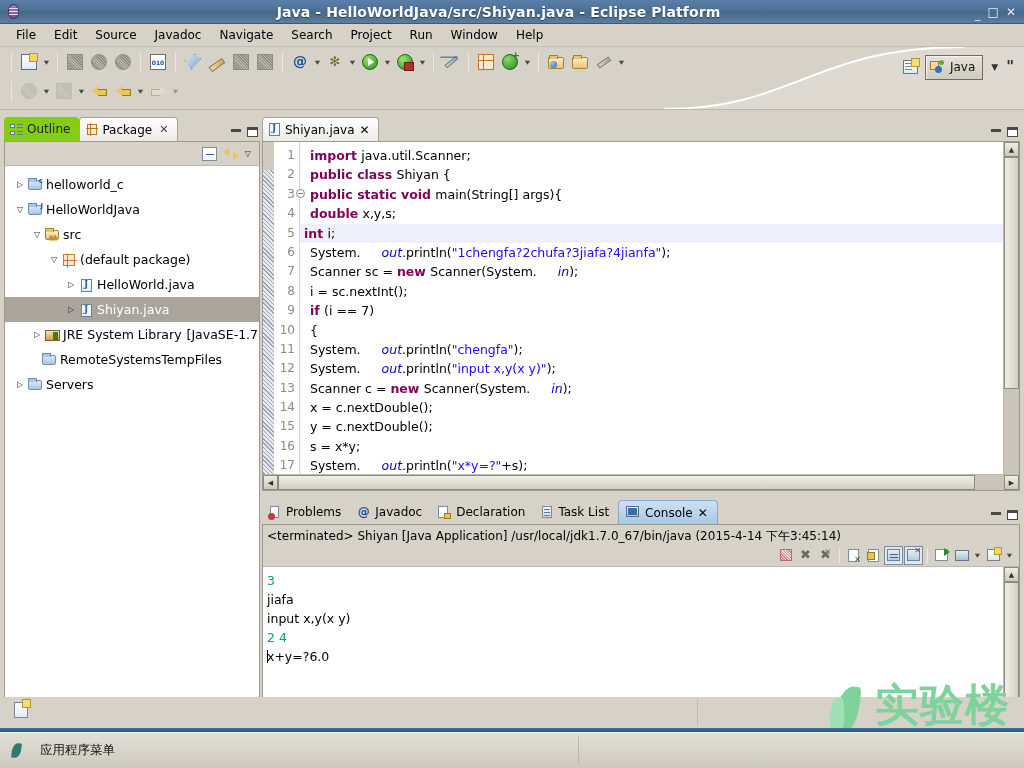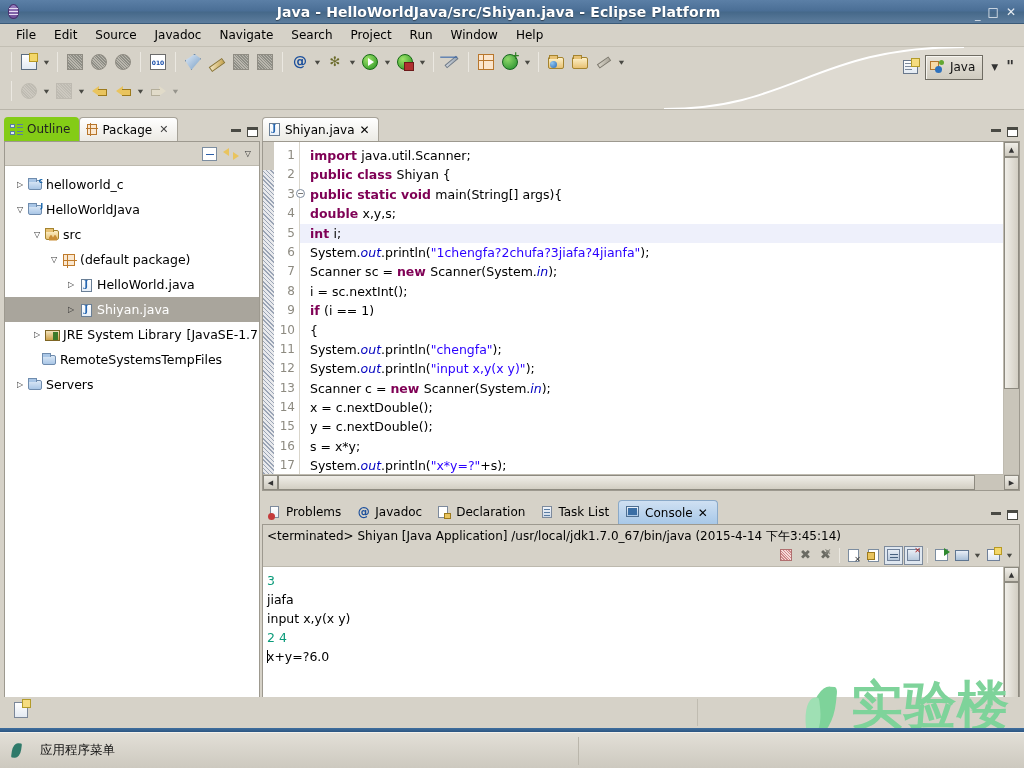--- a/index.html
+++ b/index.html
@@ -396,24 +396,24 @@
   .fold{
     position:absolute;right:-10px;top:4px;width:9px;height:9px;border:1px solid #7d8a9c;
     border-radius:50%;background:#fff;font-size:8px;line-height:7px;text-align:center;color:#333;
   }
   #codearea{
     flex:1;position:relative;padding-top:4px;padding-left:10px;
     font-family:"DejaVu Sans","Liberation Sans",sans-serif;font-size:12.5px;
     overflow:hidden;
   }
   .cline{ height:19.4px;line-height:19.4px;white-space:pre; }
-  .cline.hl{ background:#eef0fb; margin-left:-10px;padding-left:10px; }
+  .cline.hl{ background:#eef0fb; margin-left:-10px;padding-left:4px; }
   .kw{ color:#7f0055;font-weight:bold; }
   .str{ color:#2a00ff; }
-  .fld{ color:#0000c0;font-style:italic; }
+  .fld{ color:#0000c0;font-style:italic;margin-left:21px; }
   .plain{ color:#000; }
 
   .vscroll{
     width:16px;background:#d6d2c8;border-left:1px solid #bfbbb0;
     display:flex;flex-direction:column;
   }
   .vsb-arrow{
     height:15px;background:linear-gradient(to bottom,#f0eee8,#cdc9be);
     border:1px solid #8d8a80;display:flex;align-items:center;justify-content:center;
     font-size:7px;color:#333;
@@ -562,21 +562,21 @@
   #wm-leaf .a{
     position:absolute;left:10px;top:0;width:24px;height:50px;
     background:#7ed39a;border-radius:70% 12% 70% 12%;transform:rotate(6deg);
   }
   #wm-leaf .b{
     position:absolute;left:4px;top:12px;width:16px;height:38px;
     background:#9fe0b4;border-radius:70% 12% 70% 12%;transform:rotate(-6deg);
   }
   #wm-right{ display:flex;flex-direction:column;align-items:flex-start; }
   #wm-cn{
-    font-size:52px;font-weight:bold;color:#7ed39a;line-height:42px;
+    font-size:44px;font-weight:bold;color:#7ed39a;line-height:42px;
     letter-spacing:1px;
     font-family:"DejaVu Sans","Liberation Sans",sans-serif;
   }
   #wm-url{
     font-size:15px;color:#7ed39a;letter-spacing:.5px;margin-top:1px;
   }
 </style>
 </head>
 <body>
 
@@ -884,21 +884,21 @@
         </div>
         <div id="codearea">
             <div class="cline"><span class="kw">import </span><span class="plain">java.util.Scanner;</span></div>
             <div class="cline"><span class="kw">public class </span><span class="plain">Shiyan {</span></div>
             <div class="cline"><span class="kw">public static void </span><span class="plain">main(String[] args){</span></div>
             <div class="cline"><span class="kw">double </span><span class="plain">x,y,s;</span></div>
             <div class="cline hl"><span class="kw">int </span><span class="plain">i;</span></div>
             <div class="cline"><span class="plain">System.</span><span class="fld">out</span><span class="plain">.println(</span><span class="str">"1chengfa?2chufa?3jiafa?4jianfa"</span><span class="plain">);</span></div>
             <div class="cline"><span class="plain">Scanner sc = </span><span class="kw">new </span><span class="plain">Scanner(System.</span><span class="fld">in</span><span class="plain">);</span></div>
             <div class="cline"><span class="plain">i = sc.nextInt();</span></div>
-            <div class="cline"><span class="kw">if </span><span class="plain">(i == 1)</span></div>
+            <div class="cline"><span class="kw">if </span><span class="plain">(i == 7)</span></div>
             <div class="cline"><span class="plain">{</span></div>
             <div class="cline"><span class="plain">System.</span><span class="fld">out</span><span class="plain">.println(</span><span class="str">"chengfa"</span><span class="plain">);</span></div>
             <div class="cline"><span class="plain">System.</span><span class="fld">out</span><span class="plain">.println(</span><span class="str">"input x,y(x y)"</span><span class="plain">);</span></div>
             <div class="cline"><span class="plain">Scanner c = </span><span class="kw">new </span><span class="plain">Scanner(System.</span><span class="fld">in</span><span class="plain">);</span></div>
             <div class="cline"><span class="plain">x = c.nextDouble();</span></div>
             <div class="cline"><span class="plain">y = c.nextDouble();</span></div>
             <div class="cline"><span class="plain">s = x*y;</span></div>
             <div class="cline"><span class="plain">System.</span><span class="fld">out</span><span class="plain">.println(</span><span class="str">"x*y=?"</span><span class="plain">+s);</span></div>
           </div>
         <div class="vscroll">

